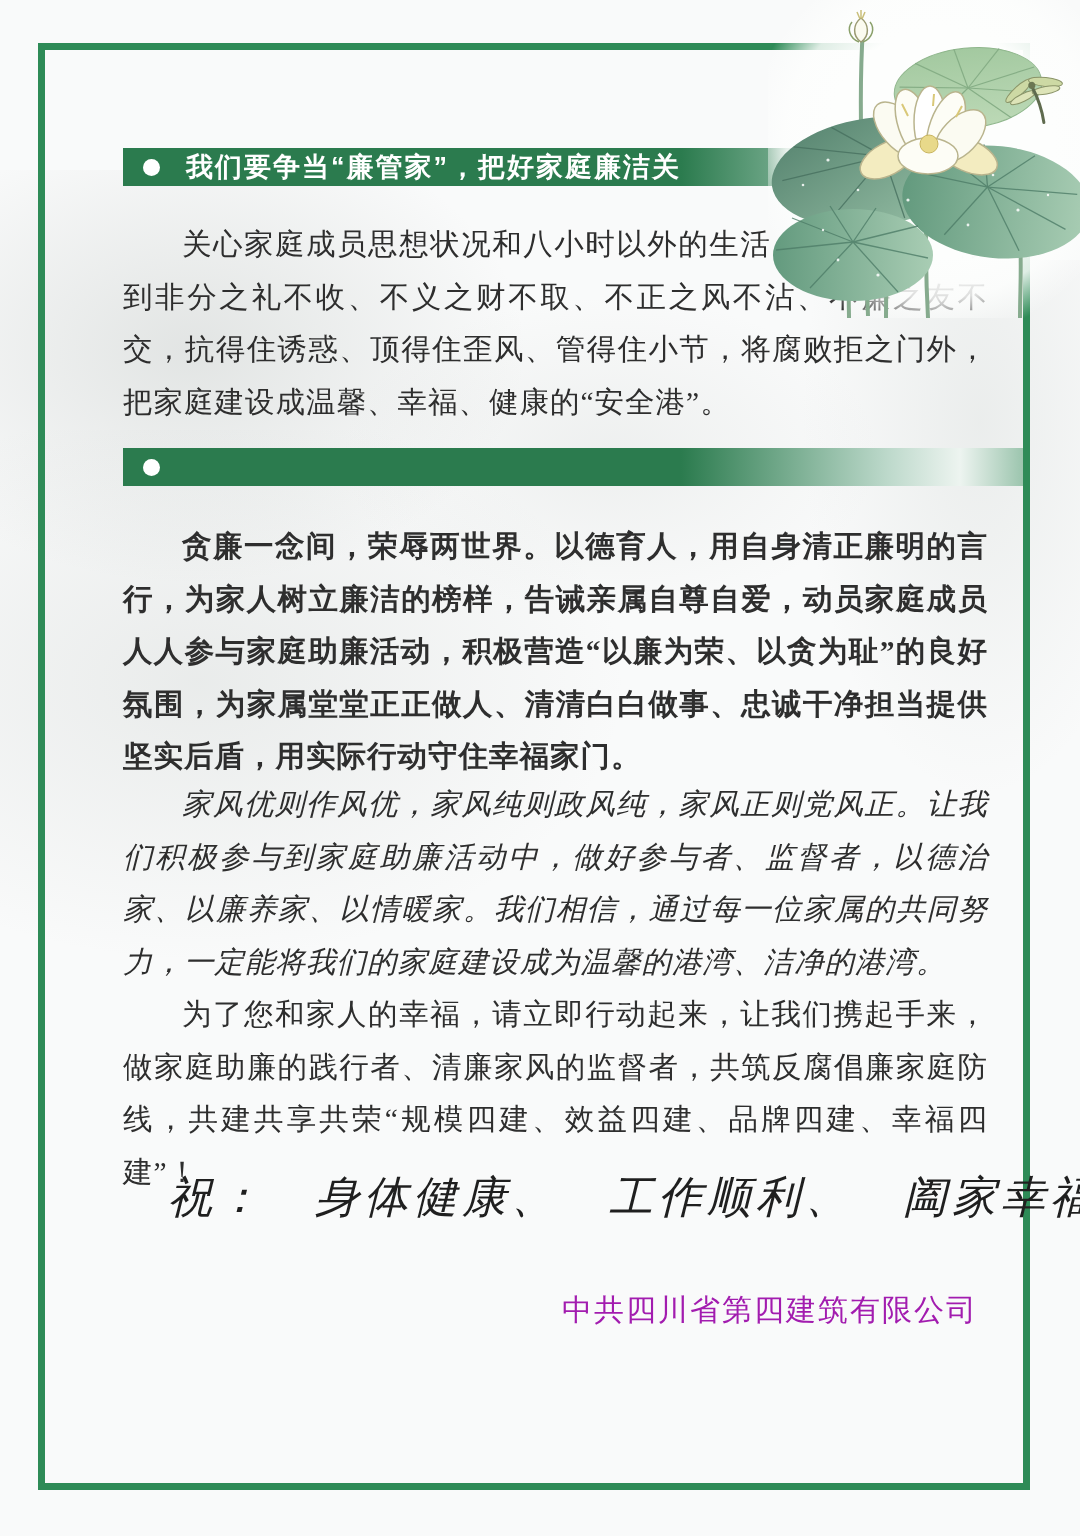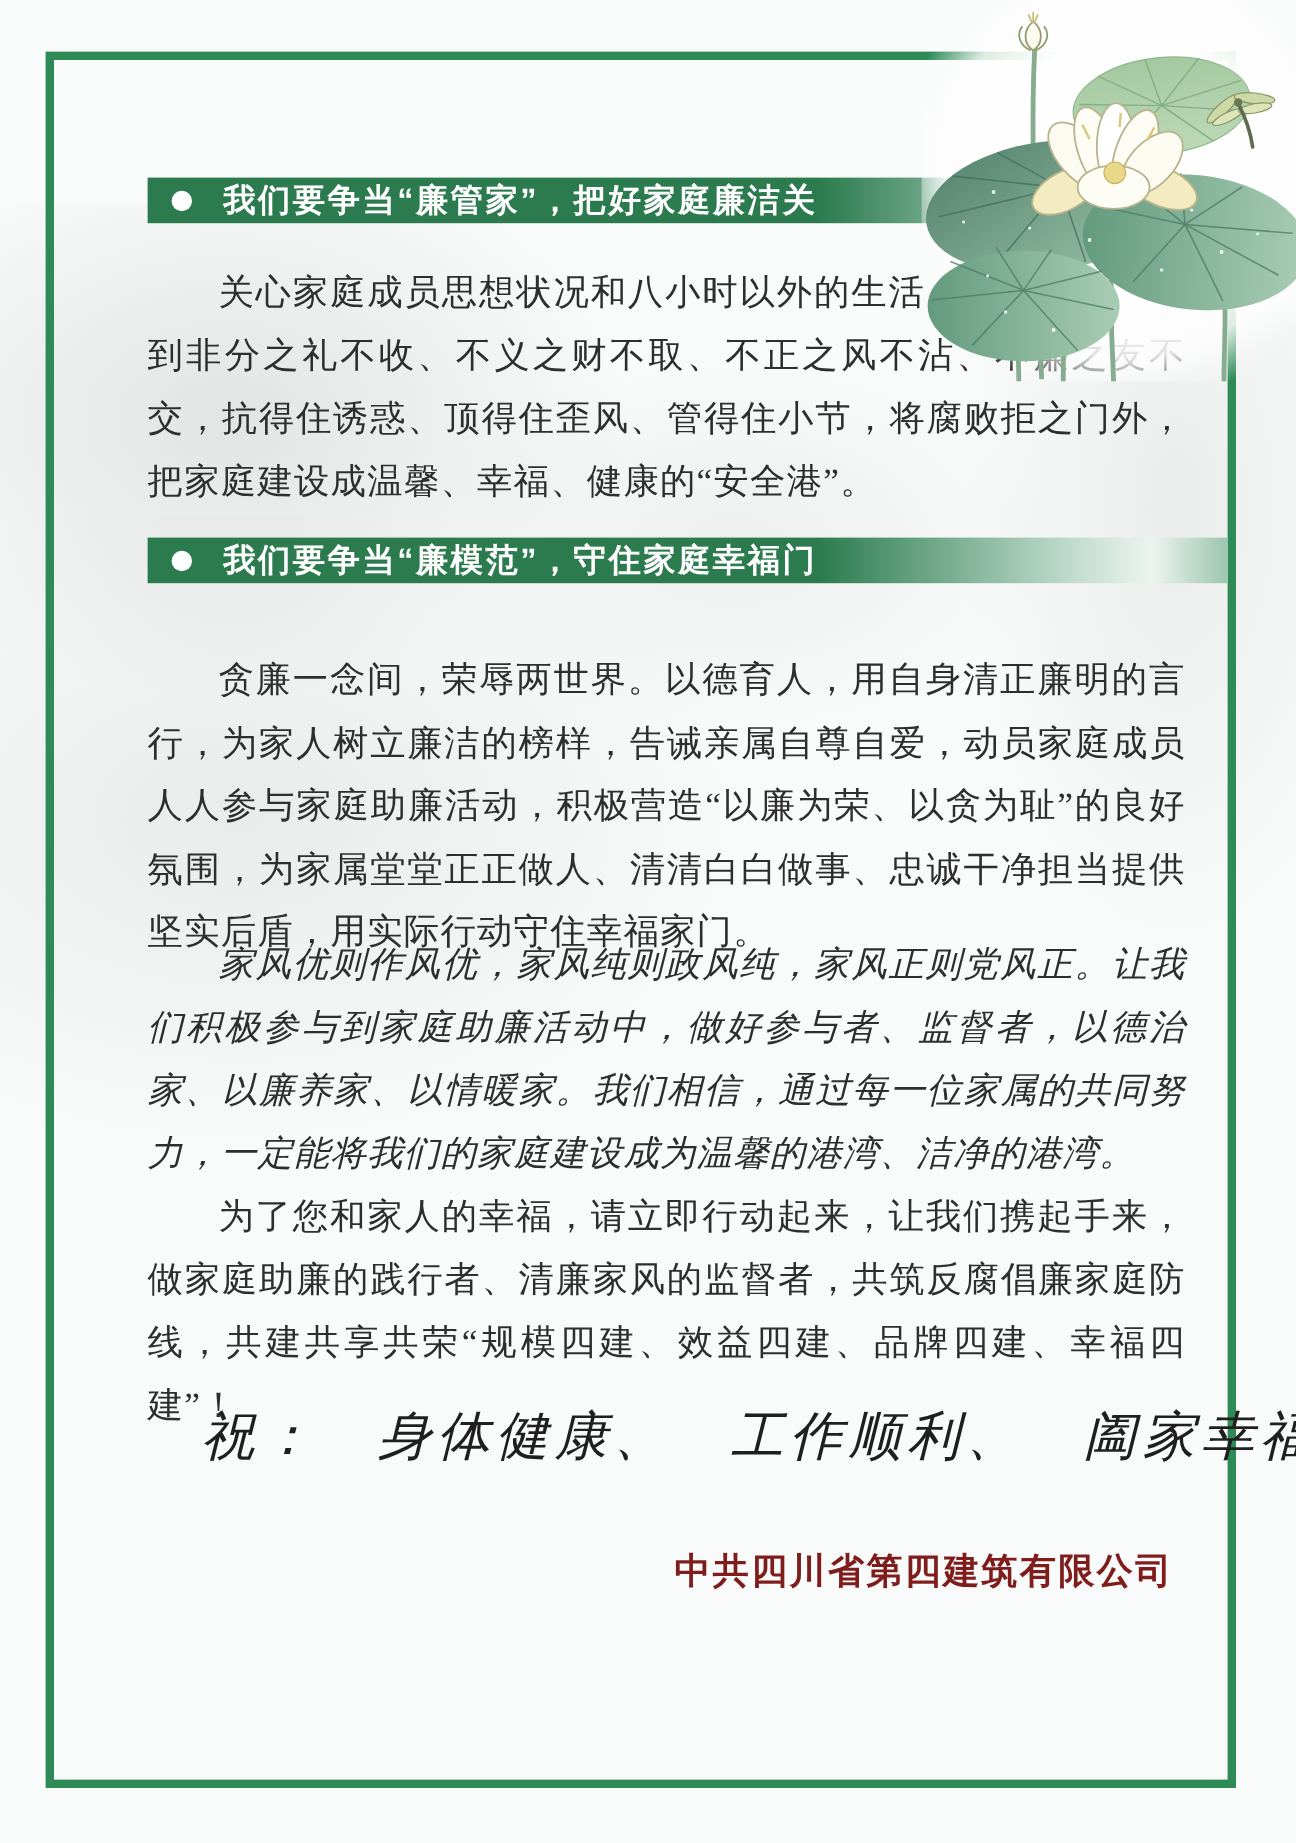--- a/index.html
+++ b/index.html
@@ -40,37 +40,36 @@
     margin-right:26px; flex:0 0 auto;
   }
 
   
   .para {
     position:absolute; left:123px; width:865px; z-index:3;
     font-size:29.5px; line-height:52.5px; color:#2e2e2e;
     text-align:justify; text-indent:2em; letter-spacing:1px;
   }
   .para-1 { top:218px; }
-  .para-2 { top:541px; }
+  .para-2 { top:520px;font-weight:bold; }
   .para-3 { top:778px;font-style:italic; }
   .para-4 { top:988px;font-family:Liberation Serif, serif; }
 
   
   .blessing {
     position:absolute; left:168px; top:1168px; width:780px; z-index:3;
     font-size:44px; color:#1f1f1f; font-style:italic; letter-spacing:5px;
     font-family:"DejaVu Serif","Liberation Serif",serif; white-space:nowrap;
   }
 
   
   .signature {
     position:absolute; left:535px; top:1282px; width:470px; z-index:3;
-    text-align:center; font-size:30px; line-height:56px; color:#7f1d1d;
+    text-align:center; font-size:30px; line-height:56px; color:#a21caf;
     letter-spacing:2px;
-    font-weight:bold;
   }
   .signature .line { display:block; }
 
   
   .lotus {
     position:absolute; left:768px; top:0; width:312px; height:318px; z-index:5;
     background:radial-gradient(ellipse at 55% 45%, #fdfefd 46%, rgba(253,254,253,0.85) 63%, rgba(253,254,253,0) 79%);
   }
   .lotus svg { display:block; }
 </style>
@@ -86,21 +85,20 @@
 
 <div class="bar bar-1">
   <span class="bullet"></span>
   <span>我们要争当“廉管家”，把好家庭廉洁关</span>
 </div>
 
 <div class="para para-1">关心家庭成员思想状况和八小时以外的生活，相互督促，做到非分之礼不收、不义之财不取、不正之风不沾、不廉之友不交，抗得住诱惑、顶得住歪风、管得住小节，将腐败拒之门外，把家庭建设成温馨、幸福、健康的“安全港”。</div>
 
 <div class="bar bar-2">
   <span class="bullet"></span>
-  <span>我们要争当“廉模范”，守住家庭幸福门</span>
 </div>
 
 <div class="para para-2">贪廉一念间，荣辱两世界。以德育人，用自身清正廉明的言行，为家人树立廉洁的榜样，告诫亲属自尊自爱，动员家庭成员人人参与家庭助廉活动，积极营造“以廉为荣、以贪为耻”的良好氛围，为家属堂堂正正做人、清清白白做事、忠诚干净担当提供坚实后盾，用实际行动守住幸福家门。</div>
 <div class="para para-3">家风优则作风优，家风纯则政风纯，家风正则党风正。让我们积极参与到家庭助廉活动中，做好参与者、监督者，以德治家、以廉养家、以情暖家。我们相信，通过每一位家属的共同努力，一定能将我们的家庭建设成为温馨的港湾、洁净的港湾。</div>
 <div class="para para-4">为了您和家人的幸福，请立即行动起来，让我们携起手来，做家庭助廉的践行者、清廉家风的监督者，共筑反腐倡廉家庭防线，共建共享共荣“规模四建、效益四建、品牌四建、幸福四建”！</div>
 
 <div class="blessing">祝：　身体健康、　工作顺利、　阖家幸福！</div>
 
 <div class="signature">
   <span class="line">中共四川省第四建筑有限公司</span>

